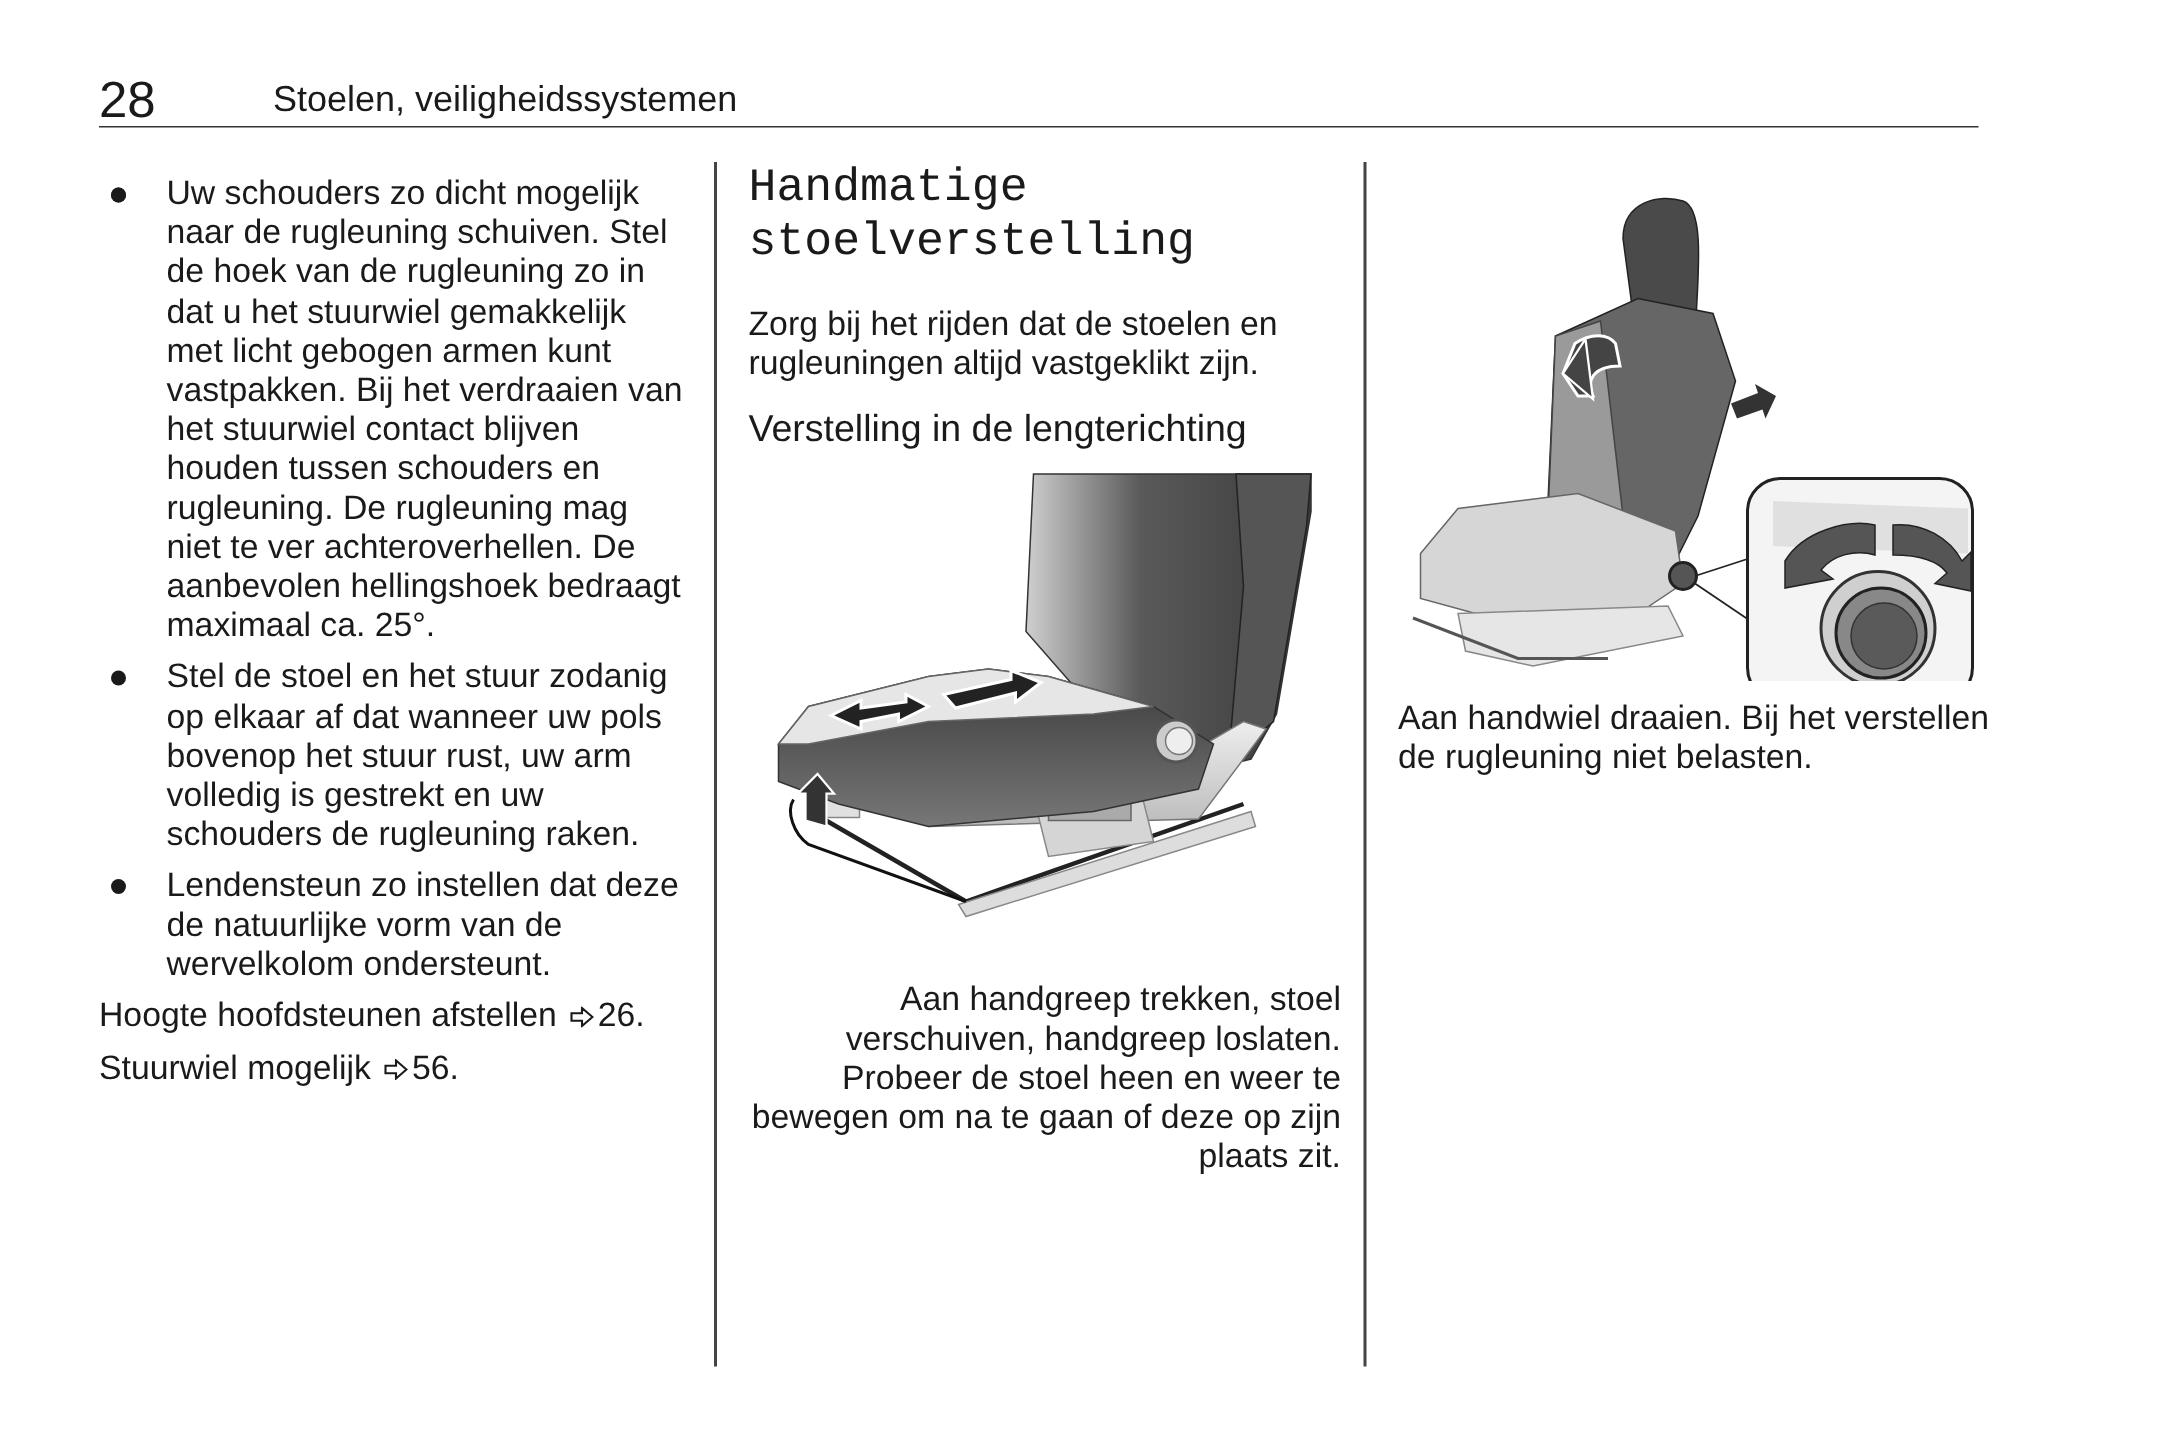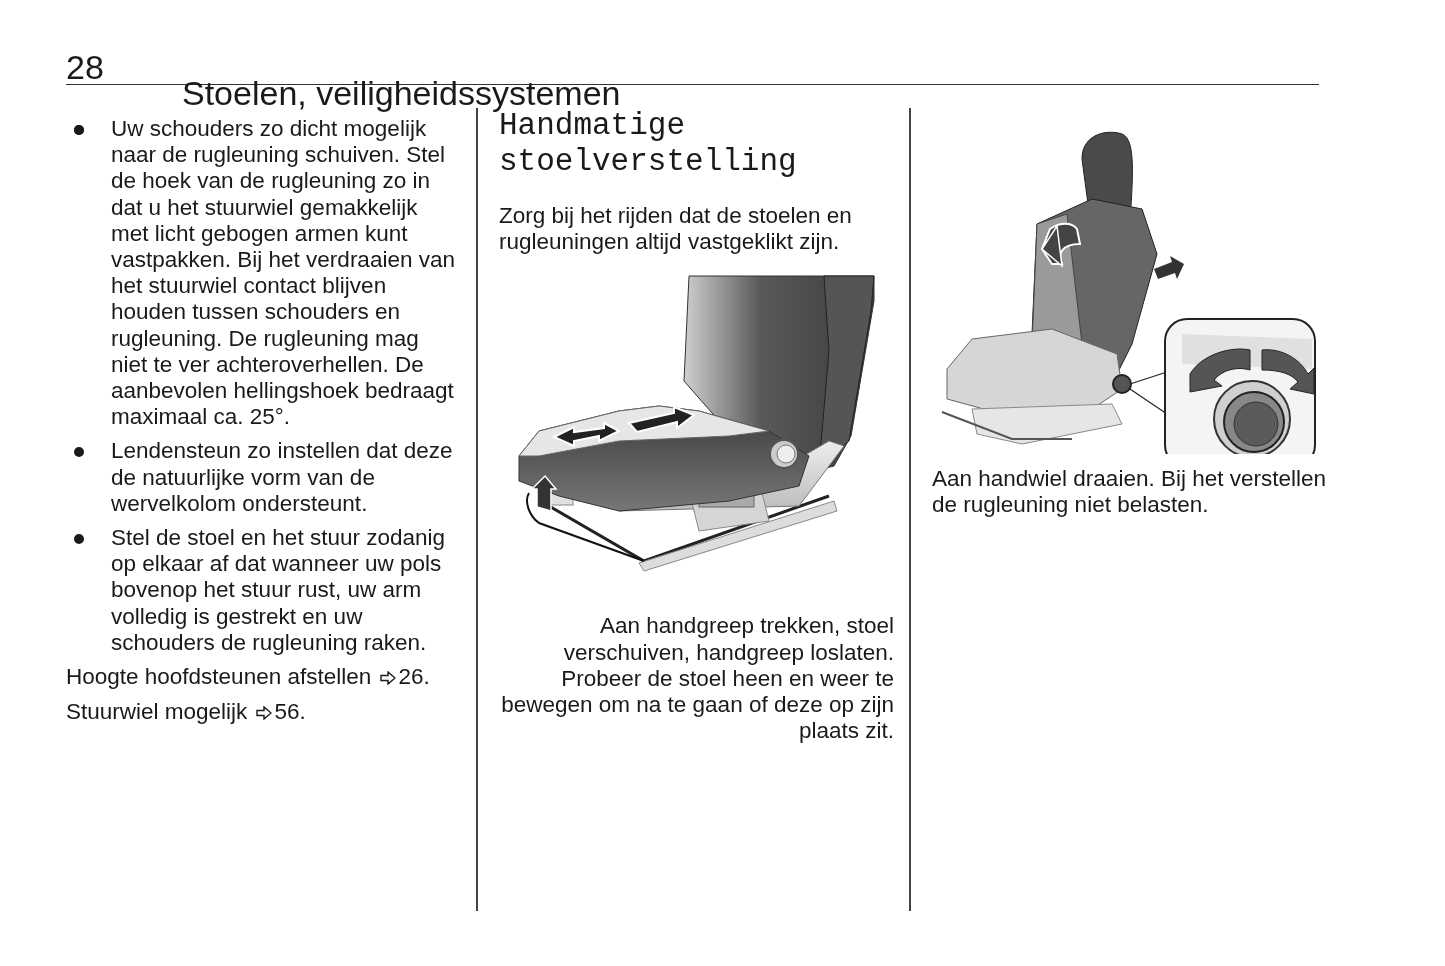--- a/index.html
+++ b/index.html
@@ -1,21 +1,21 @@
 <!DOCTYPE html>
 <html><head>
 <meta charset="utf-8">
 <style>
   html, body { margin:0; padding:0; background:#ffffff; }
   body { width:1445px; height:966px; position:relative; overflow:hidden;
          font-family:"Liberation Sans", sans-serif; color:#1a1a1a; }
   .page-header { position:absolute; left:66px; top:50px; width:1253px; height:34px;
                  border-bottom:1.5px solid #333; }
   .page-num { position:absolute; left:0; top:0; font-size:34px; line-height:34px; }
-  .page-chapter { position:absolute; left:116px; top:0; font-size:34px; line-height:34px;margin-top:26px; }
+  .page-chapter { position:absolute; left:116px; top:0; font-size:24px; line-height:34px; }
   .divider { position:absolute; top:108px; width:1.5px; height:803px; background:#444; }
   .col { position:absolute; top:108px; }
   .col1 { left:66px; width:395px; }
   .col2 { left:499px; width:395px; }
   .col3 { left:932px; width:395px; }
   ul.bullets { list-style:none; margin:0; padding:0; }
   ul.bullets li { position:relative; padding-left:45px; font-size:22.5px; line-height:26.2px;
                   margin-bottom:8px; }
   ul.bullets li .dot { position:absolute; left:8px; top:9px; width:10px; height:10px; border-radius:50%;
                        background:#1a1a1a; }
@@ -33,40 +33,41 @@
   <span class="page-chapter">Stoelen, veiligheidssystemen</span>
 </div>
 
 <div class="divider" style="left:476px"></div>
 <div class="divider" style="left:909px"></div>
 
 <div class="col col1">
   <ul class="bullets" style="margin-top:0;">
     <li><span class="dot"></span></li>
     <li><span class="dot"></span><span>Uw schouders zo dicht mogelijk naar de rugleuning schuiven. Stel de hoek van de rugleuning zo in dat u het stuurwiel gemakkelijk met licht gebogen armen kunt vastpakken. Bij het verdraaien van het stuurwiel contact blijven houden tussen schouders en rugleuning. De rugleuning mag niet te ver achteroverhellen. De aanbevolen hellingshoek bedraagt maximaal ca. 25°.</span></li>
+    <li><span class="dot"></span><span>Stel de stoel en het stuur zodanig op elkaar af dat wanneer uw pols bovenop het stuur rust, uw arm volledig is gestrekt en uw schouders de rugleuning raken.</span></li>
     <li><span class="dot"></span><span>Lendensteun zo instellen dat deze de natuurlijke vorm van de wervelkolom ondersteunt.</span></li>
-    <li><span class="dot"></span><span>Stel de stoel en het stuur zodanig op elkaar af dat wanneer uw pols bovenop het stuur rust, uw arm volledig is gestrekt en uw schouders de rugleuning raken.</span></li>
   </ul>
   <p class="para">
     <span>Hoogte hoofdsteunen afstellen</span>
     <svg class="ref-arrow" viewBox="0 0 16 14">
         <path d="M1 4.5 H8 V1 L15 7 L8 13 V9.5 H1 Z" fill="none" stroke="#1a1a1a" stroke-width="1.4"></path>
       </svg><span>26.</span>
   </p>
   <p class="para">
     <span>Stuurwiel mogelijk</span>
     <svg class="ref-arrow" viewBox="0 0 16 14">
         <path d="M1 4.5 H8 V1 L15 7 L8 13 V9.5 H1 Z" fill="none" stroke="#1a1a1a" stroke-width="1.4"></path>
       </svg><span>56.</span>
   </p>
 </div>
 
 <div class="col col2">
   <h1 class="section">Handmatige stoelverstelling</h1>
   <p class="para" style="margin-top:23px;margin-bottom:16px;">Zorg bij het rijden dat de stoelen en rugleuningen altijd vastgeklikt zijn.</p>
+  <h2 class="sub">Verstelling in de lengterichting</h2>
   <div class="figure" style="width:395px;height:330px;margin-top:10px;">
     <svg width="395" height="330" viewBox="0 0 395 330">
       <defs>
         <linearGradient id="backG" x1="0" x2="1">
             <stop offset="0" stop-color="#cfcfcf"></stop>
             <stop offset="0.4" stop-color="#5a5a5a"></stop>
             <stop offset="1" stop-color="#3a3a3a"></stop>
           </linearGradient>
         <linearGradient id="cushG" x1="0" y1="0" x2="0" y2="1">
             <stop offset="0" stop-color="#d8d8d8"></stop>

